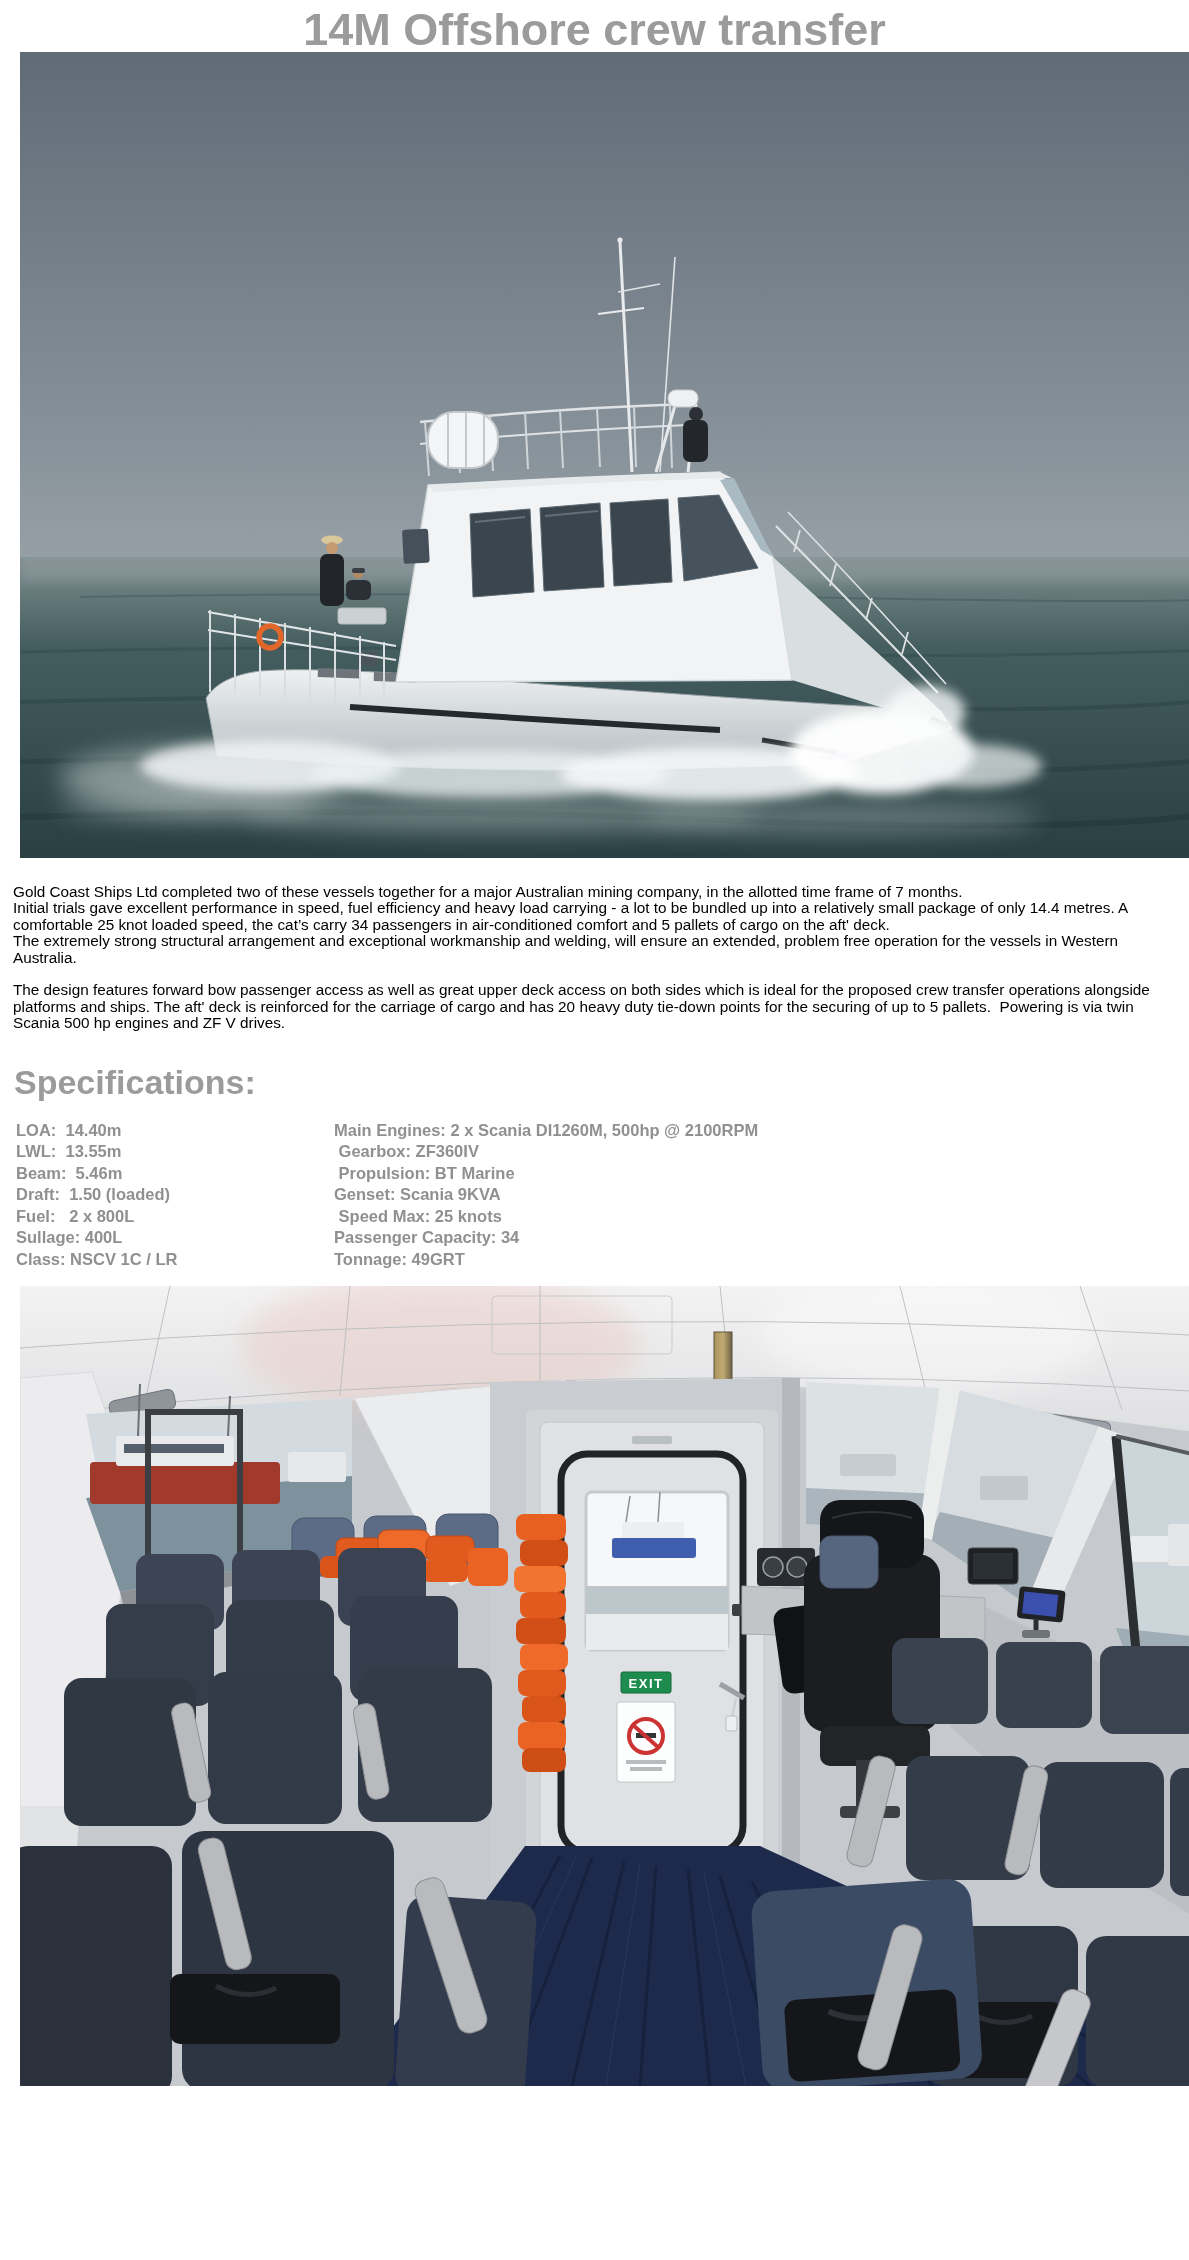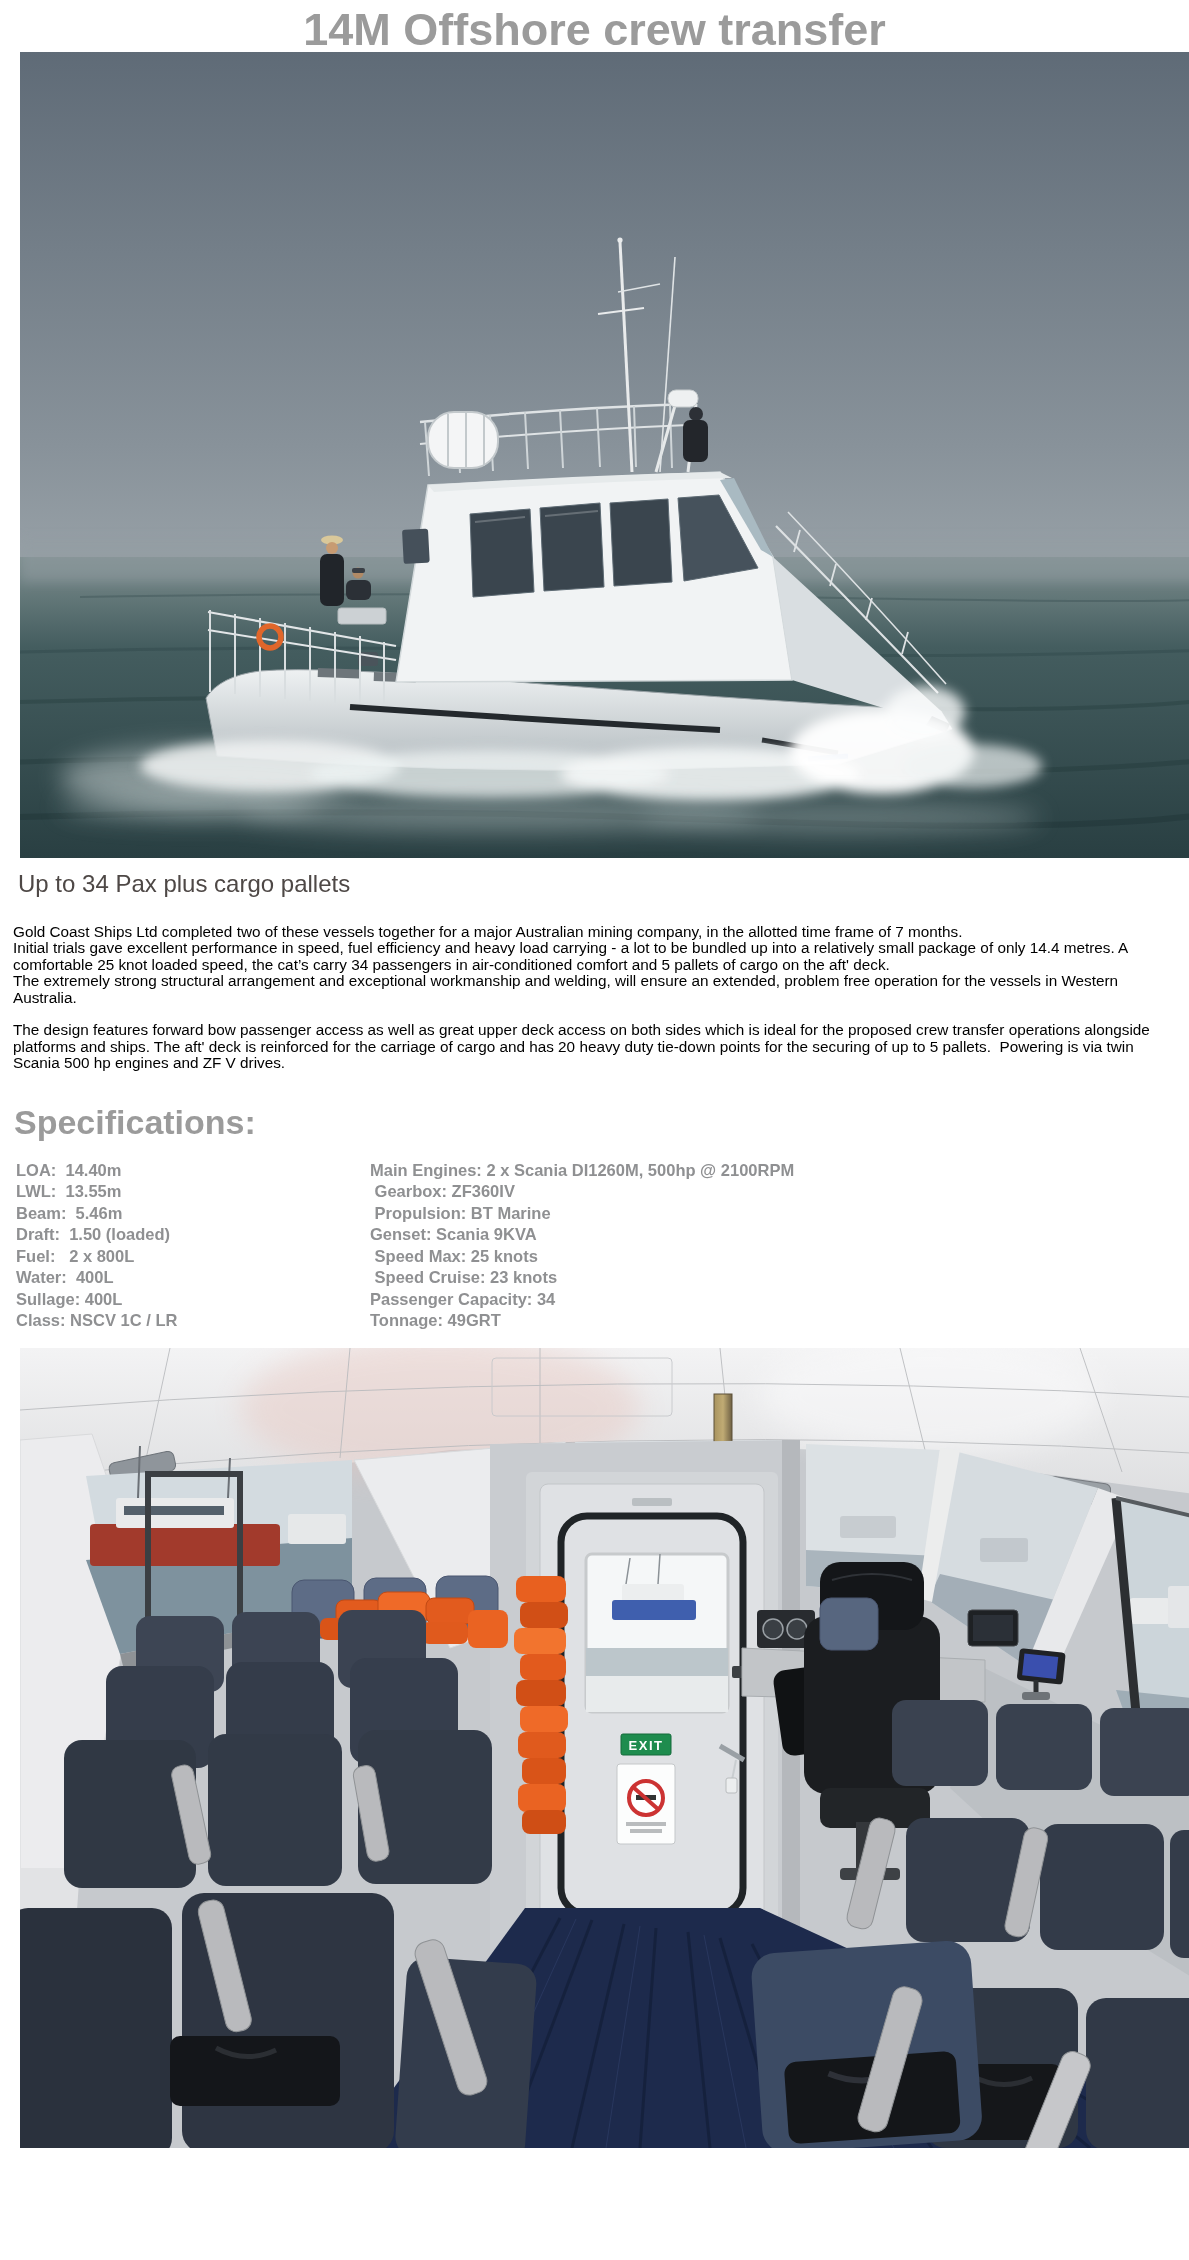--- a/index.html
+++ b/index.html
@@ -15,21 +15,21 @@
   h2.subtitle{
     margin:12px 0 0 18px; font-size:24px; font-weight:normal; color:#4e4846;
     line-height:28px;
   }
   .article{margin:26px 13px 0 13px; color:#000;}
   .para{font-size:15.3px; line-height:16.4px; white-space:pre-wrap; min-height:16.4px;}
   h3.specs-heading{
     margin:34px 0 0 14px; font-size:34px; font-weight:bold; color:#9b9b9b; line-height:32px;
   }
   .specs{margin:22px 0 0 16px; color:#8f9092; font-weight:bold; font-size:16.5px;}
-  .spec-row{display:flex; line-height:21.5px;gap:36px;}
+  .spec-row{display:flex; line-height:21.5px;}
   .spec-left{width:318px; white-space:pre; flex:0 0 auto;}
   .spec-right{white-space:pre;}
   .interior-wrap{margin-top:16px;}
 </style>
 </head>
 <body>
 
 <div class="page">
 
   <h1 class="page-title">14M Offshore crew transfer</h1>
@@ -162,21 +162,20 @@
         </g>
         <g filter="url(#soft2)">
           <ellipse cx="480" cy="762" rx="260" ry="18" fill="#dfe8e8" opacity="0.35"></ellipse>
           <ellipse cx="820" cy="766" rx="200" ry="16" fill="#dfe8e8" opacity="0.3"></ellipse>
           <ellipse cx="170" cy="754" rx="130" ry="14" fill="#dfe8e8" opacity="0.3"></ellipse>
         </g>
       </g>
     </svg>
   </div>
 
-  <h2 class="subtitle">Up to 34 Pax plus cargo pallets</h2>
 
   <div class="article">
     <div class="para">Gold Coast Ships Ltd completed two of these vessels together for a major Australian mining company, in the allotted time frame of 7 months.</div>
     <div class="para">Initial trials gave excellent performance in speed, fuel efficiency and heavy load carrying - a lot to be bundled up into a relatively small package of only 14.4 metres. A comfortable 25 knot loaded speed, the cat’s carry 34 passengers in air-conditioned comfort and 5 pallets of cargo on the aft' deck.</div>
     <div class="para">The extremely strong structural arrangement and exceptional workmanship and welding, will ensure an extended, problem free operation for the vessels in Western Australia.</div>
     <div class="para"></div>
     <div class="para">The design features forward bow passenger access as well as great upper deck access on both sides which is ideal for the proposed crew transfer operations alongside platforms and ships. The aft' deck is reinforced for the carriage of cargo and has 20 heavy duty tie-down points for the securing of up to 5 pallets.  Powering is via twin Scania 500 hp engines and ZF V drives.</div>
   </div>
 
   <h3 class="specs-heading">Specifications:</h3>
@@ -194,24 +193,20 @@
       <div class="spec-left">Beam:  5.46m</div>
       <div class="spec-right"> Propulsion: BT Marine</div>
     </div>
     <div class="spec-row">
       <div class="spec-left">Draft:  1.50 (loaded)</div>
       <div class="spec-right">Genset: Scania 9KVA</div>
     </div>
     <div class="spec-row">
       <div class="spec-left">Fuel:   2 x 800L</div>
       <div class="spec-right"> Speed Max: 25 knots</div>
-    </div>
-    <div class="spec-row">
-      <div class="spec-left">Water:  400L</div>
-      <div class="spec-right"> Speed Cruise: 23 knots</div>
     </div>
     <div class="spec-row">
       <div class="spec-left">Sullage: 400L</div>
       <div class="spec-right">Passenger Capacity: 34</div>
     </div>
     <div class="spec-row">
       <div class="spec-left">Class: NSCV 1C / LR</div>
       <div class="spec-right">Tonnage: 49GRT</div>
     </div>
   </div>

